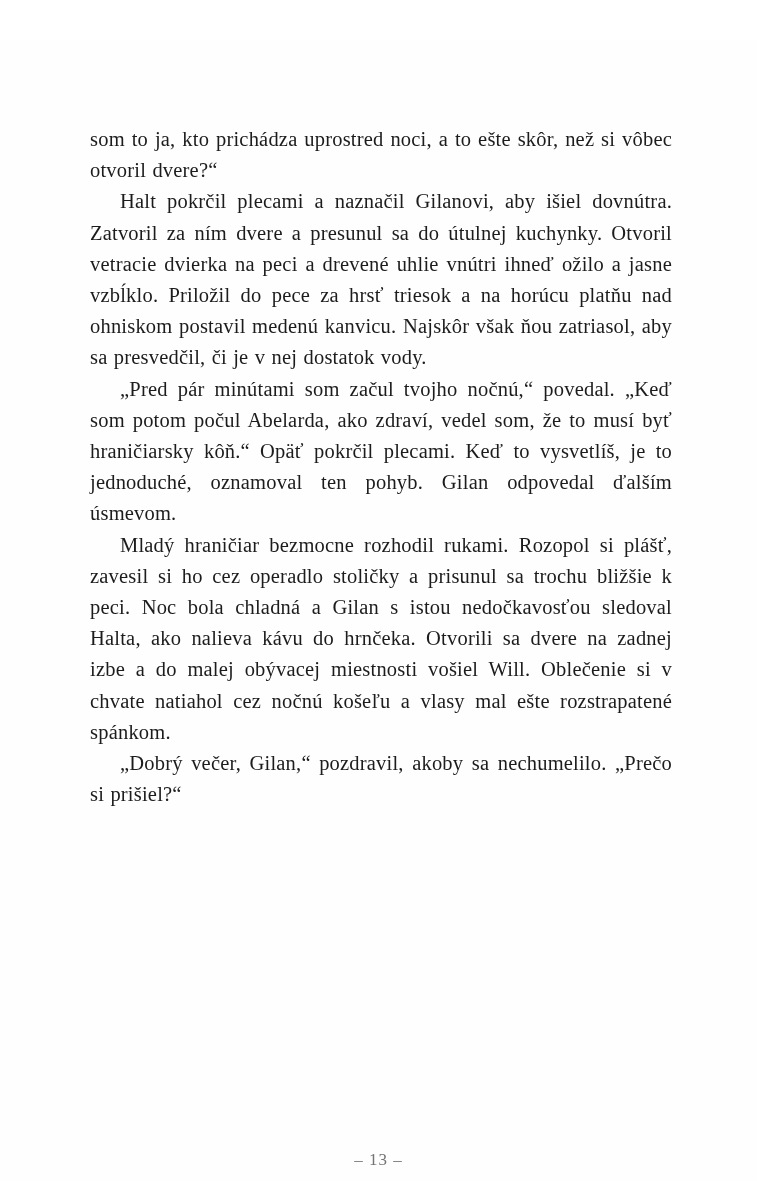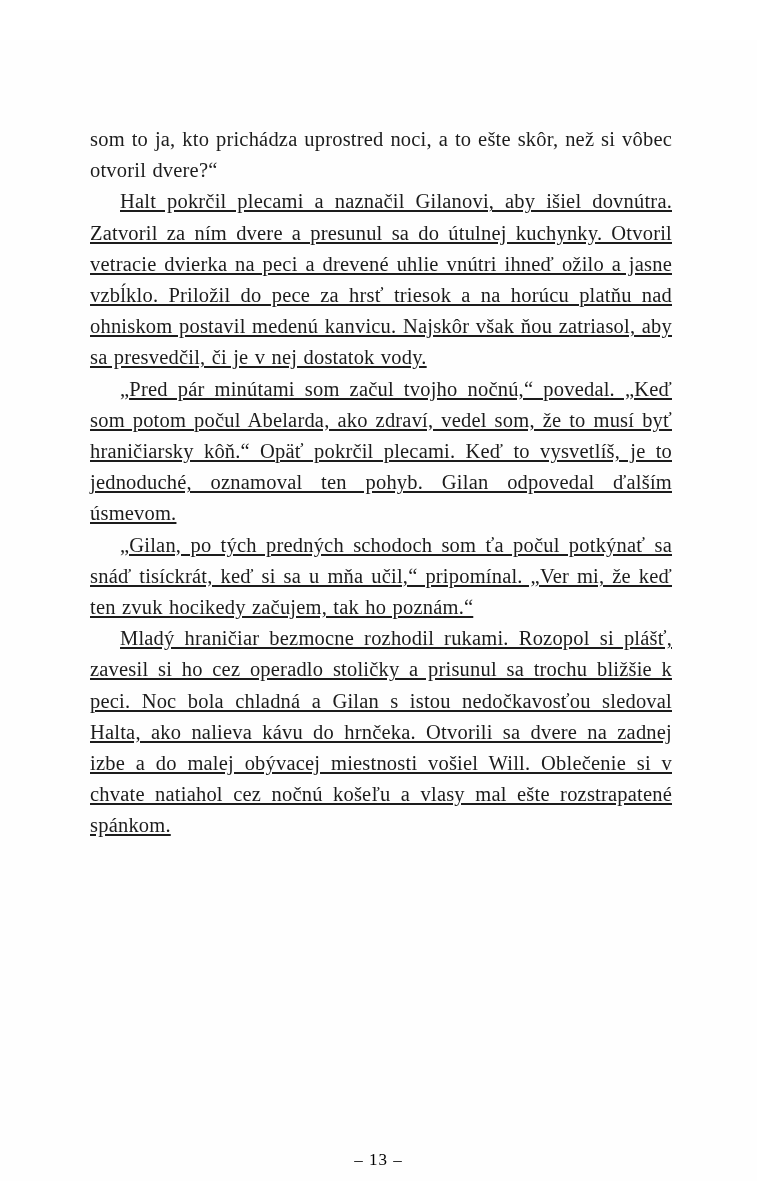--- a/index.html
+++ b/index.html
@@ -27,38 +27,37 @@
   .text-block p {
     margin: 0;
     font-size: 20.5px;
     line-height: 31.2px;
     text-align: justify;
     letter-spacing: 0.2px;
     word-spacing: 1px;
   }
   .text-block p.indent {
     text-indent: 30px;
-    text-decoration: underline;
   }
   .page-number {
     position: absolute;
     left: 0;
     right: 0;
     top: 1110px;
     text-align: center;
     font-size: 17px;
     letter-spacing: 1px;
-    color: #000000;
+    color: #737373;
   }
 </style>
 </head>
 <body>
 
 <div class="page">
   <div class="text-block">
     <p>som to ja, kto prichádza uprostred noci, a to ešte skôr, než si vôbec otvoril dvere?“</p>
     <p class="indent">Halt pokrčil plecami a naznačil Gilanovi, aby išiel dovnútra. Zatvoril za ním dvere a presunul sa do útulnej kuchynky. Otvoril vetracie dvierka na peci a drevené uhlie vnútri ihneď ožilo a jasne vzbĺklo. Priložil do pece za hrsť triesok a na horúcu platňu nad ohniskom postavil medenú kanvicu. Najskôr však ňou zatriasol, aby sa presvedčil, či je v nej dostatok vody.</p>
     <p class="indent">„Pred pár minútami som začul tvojho nočnú,“ povedal. „Keď som potom počul Abelarda, ako zdraví, vedel som, že to musí byť hraničiarsky kôň.“ Opäť pokrčil plecami. Keď to vysvetlíš, je to jednoduché, oznamoval ten pohyb. Gilan odpovedal ďalším úsmevom.</p>
-    <p class="indent">„Gilan, po tých predných schodoch som ťa počul potkýnať sa snáď tisíckrát, keď si sa u mňa učil,“ pripomínal. „Ver mi, že keď ten zvuk hocikedy začujem, tak ho poznám.“</p>
     <p class="indent">Mladý hraničiar bezmocne rozhodil rukami. Rozopol si plášť, zavesil si ho cez operadlo stoličky a prisunul sa trochu bližšie k peci. Noc bola chladná a Gilan s istou nedočkavosťou sledoval Halta, ako nalieva kávu do hrnčeka. Otvorili sa dvere na zadnej izbe a do malej obývacej miestnosti vošiel Will. Oblečenie si v chvate natiahol cez nočnú košeľu a vlasy mal ešte rozstrapatené spánkom.</p>
+    <p class="indent">„Dobrý večer, Gilan,“ pozdravil, akoby sa nechumelilo. „Prečo si prišiel?“</p>
   </div>
   <div class="page-number">– 13 –</div>
 </div>
 
 </body></html>

